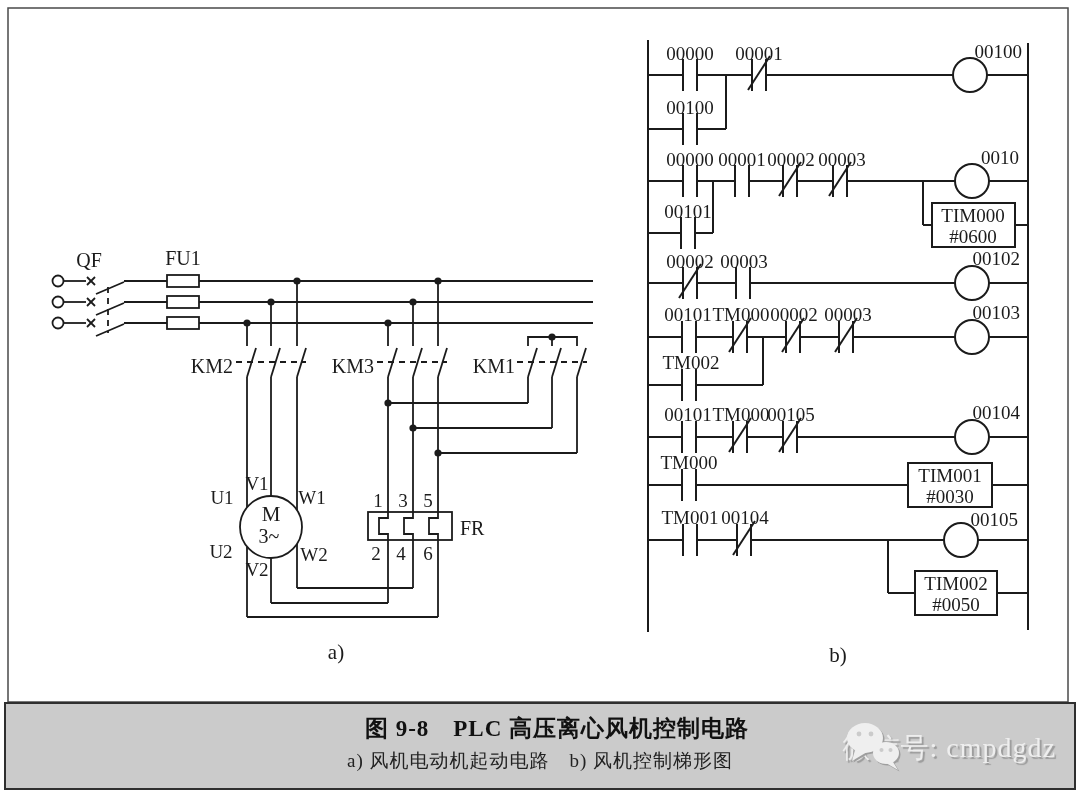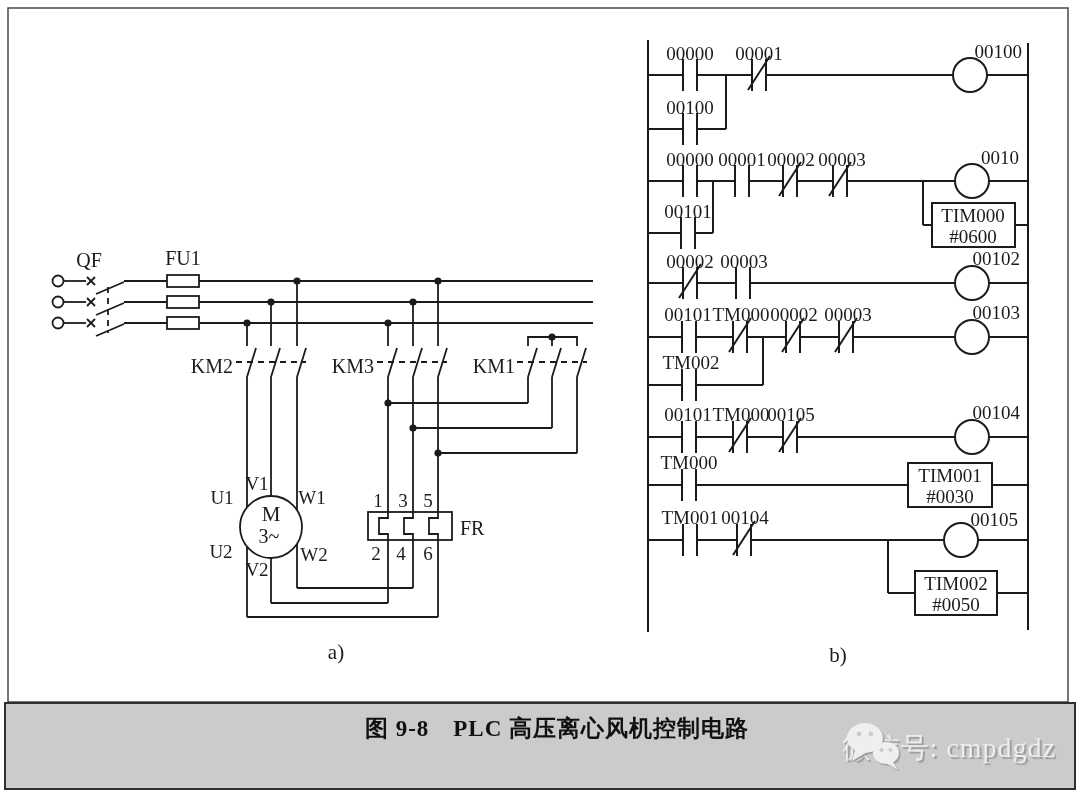--- a/index.html
+++ b/index.html
@@ -283,20 +283,21 @@
   <text x="745" y="524" font-size="19" text-anchor="middle">00104</text>
   <text x="1018" y="526" font-size="19" text-anchor="end">00105</text>
   <text x="956" y="590" font-size="19" text-anchor="middle">TIM002</text>
   <text x="956" y="611" font-size="19" text-anchor="middle">#0050</text>
 
   <text x="838" y="662" font-size="21" text-anchor="middle">b)</text>
 </svg>
 
 <div class="caption">
   <div class="caption-title">图 9-8　PLC 高压离心风机控制电路</div>
+  <div class="caption-sub">a) 风机电动机起动电路　b) 风机控制梯形图</div>
   <div class="wechat">
     <svg width="62" height="58" viewBox="0 0 62 58">
       <g fill="#9e9e9e" transform="translate(1.5,1.5)">
         <ellipse cx="22" cy="20" rx="18" ry="15"></ellipse>
         <polygon points="12,32 9,43 24,34"></polygon>
         <ellipse cx="43" cy="35" rx="13" ry="11"></ellipse>
         <polygon points="50,44 55,52 43,45"></polygon>
       </g>
       <g fill="#efefef">
         <ellipse cx="22" cy="20" rx="18" ry="15"></ellipse>

